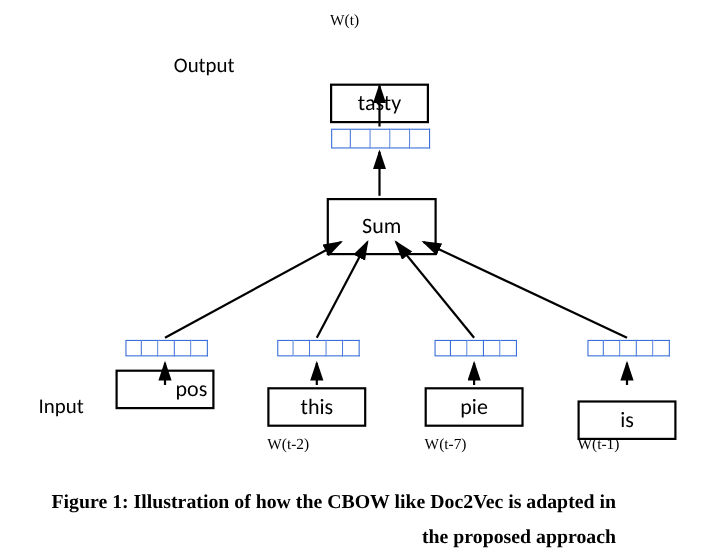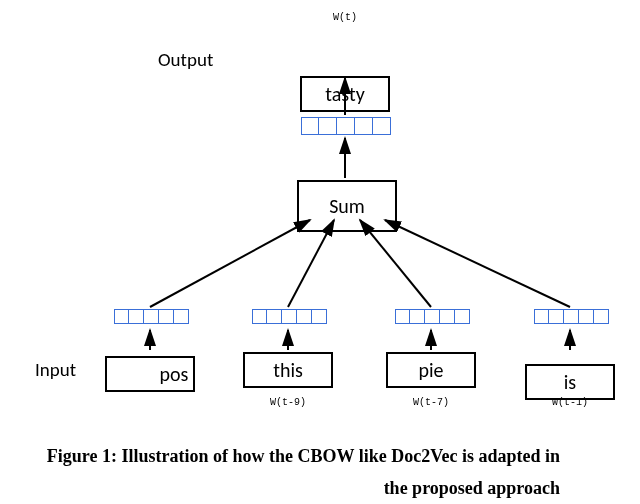--- a/index.html
+++ b/index.html
@@ -17,23 +17,22 @@
     height: 504px;
     overflow: hidden;
   }
   .label {
     position: absolute;
     font-size: 19px;
     font-family: Calibri, Arial, sans-serif;
   }
   .sublabel {
     position: absolute;
-    font-size: 10px;
-    font-family: Liberation Mono, monospace;
-    text-align: center;
+    font-size: 14px;
+    font-family: Liberation Serif, serif;
   }
   .wordbox {
     position: absolute;
     border: 2px solid #000;
     background: #fff;
     font-family: Calibri, Arial, sans-serif;
     font-size: 20px;
     display: flex;
     align-items: center;
     justify-content: center;
@@ -89,35 +88,35 @@
 
   <div class="label" style="left:35px; top:358px;">Input</div>
 
   <div class="vec" id="vec-in-0" style="left:114px; top:309px;">
       <div class="cell" style="width: 15px; height: 15px;"></div>
       <div class="cell" style="width: 15px; height: 15px; border-left: none;"></div>
       <div class="cell" style="width: 15px; height: 15px; border-left: none;"></div>
       <div class="cell" style="width: 15px; height: 15px; border-left: none;"></div>
       <div class="cell" style="width: 15px; height: 15px; border-left: none;"></div>
     </div>
-  <div class="wordbox" style="left:105px; top:356px; width:90px; height:36px;padding-left:48px;">
+  <div class="wordbox" style="left:105px; top:336px; width:90px; height:36px;padding-left:48px;">
     <span>pos</span>
   </div>
 
   <div class="vec" id="vec-in-1" style="left:252px; top:309px;">
       <div class="cell" style="width: 15px; height: 15px;"></div>
       <div class="cell" style="width: 15px; height: 15px; border-left: none;"></div>
       <div class="cell" style="width: 15px; height: 15px; border-left: none;"></div>
       <div class="cell" style="width: 15px; height: 15px; border-left: none;"></div>
       <div class="cell" style="width: 15px; height: 15px; border-left: none;"></div>
     </div>
   <div class="wordbox" style="left:243px; top:352px; width:90px; height:36px;">
     <span>this</span>
   </div>
-  <div class="sublabel" style="left:243px; top:397px; width:90px;">W(t-9)</div>
+  <div class="sublabel" style="left:243px; top:397px; width:90px;">W(t-2)</div>
 
   <div class="vec" id="vec-in-2" style="left:395px; top:309px;">
       <div class="cell" style="width: 15px; height: 15px;"></div>
       <div class="cell" style="width: 15px; height: 15px; border-left: none;"></div>
       <div class="cell" style="width: 15px; height: 15px; border-left: none;"></div>
       <div class="cell" style="width: 15px; height: 15px; border-left: none;"></div>
       <div class="cell" style="width: 15px; height: 15px; border-left: none;"></div>
     </div>
   <div class="wordbox" style="left:386px; top:352px; width:90px; height:36px;">
     <span>pie</span>

